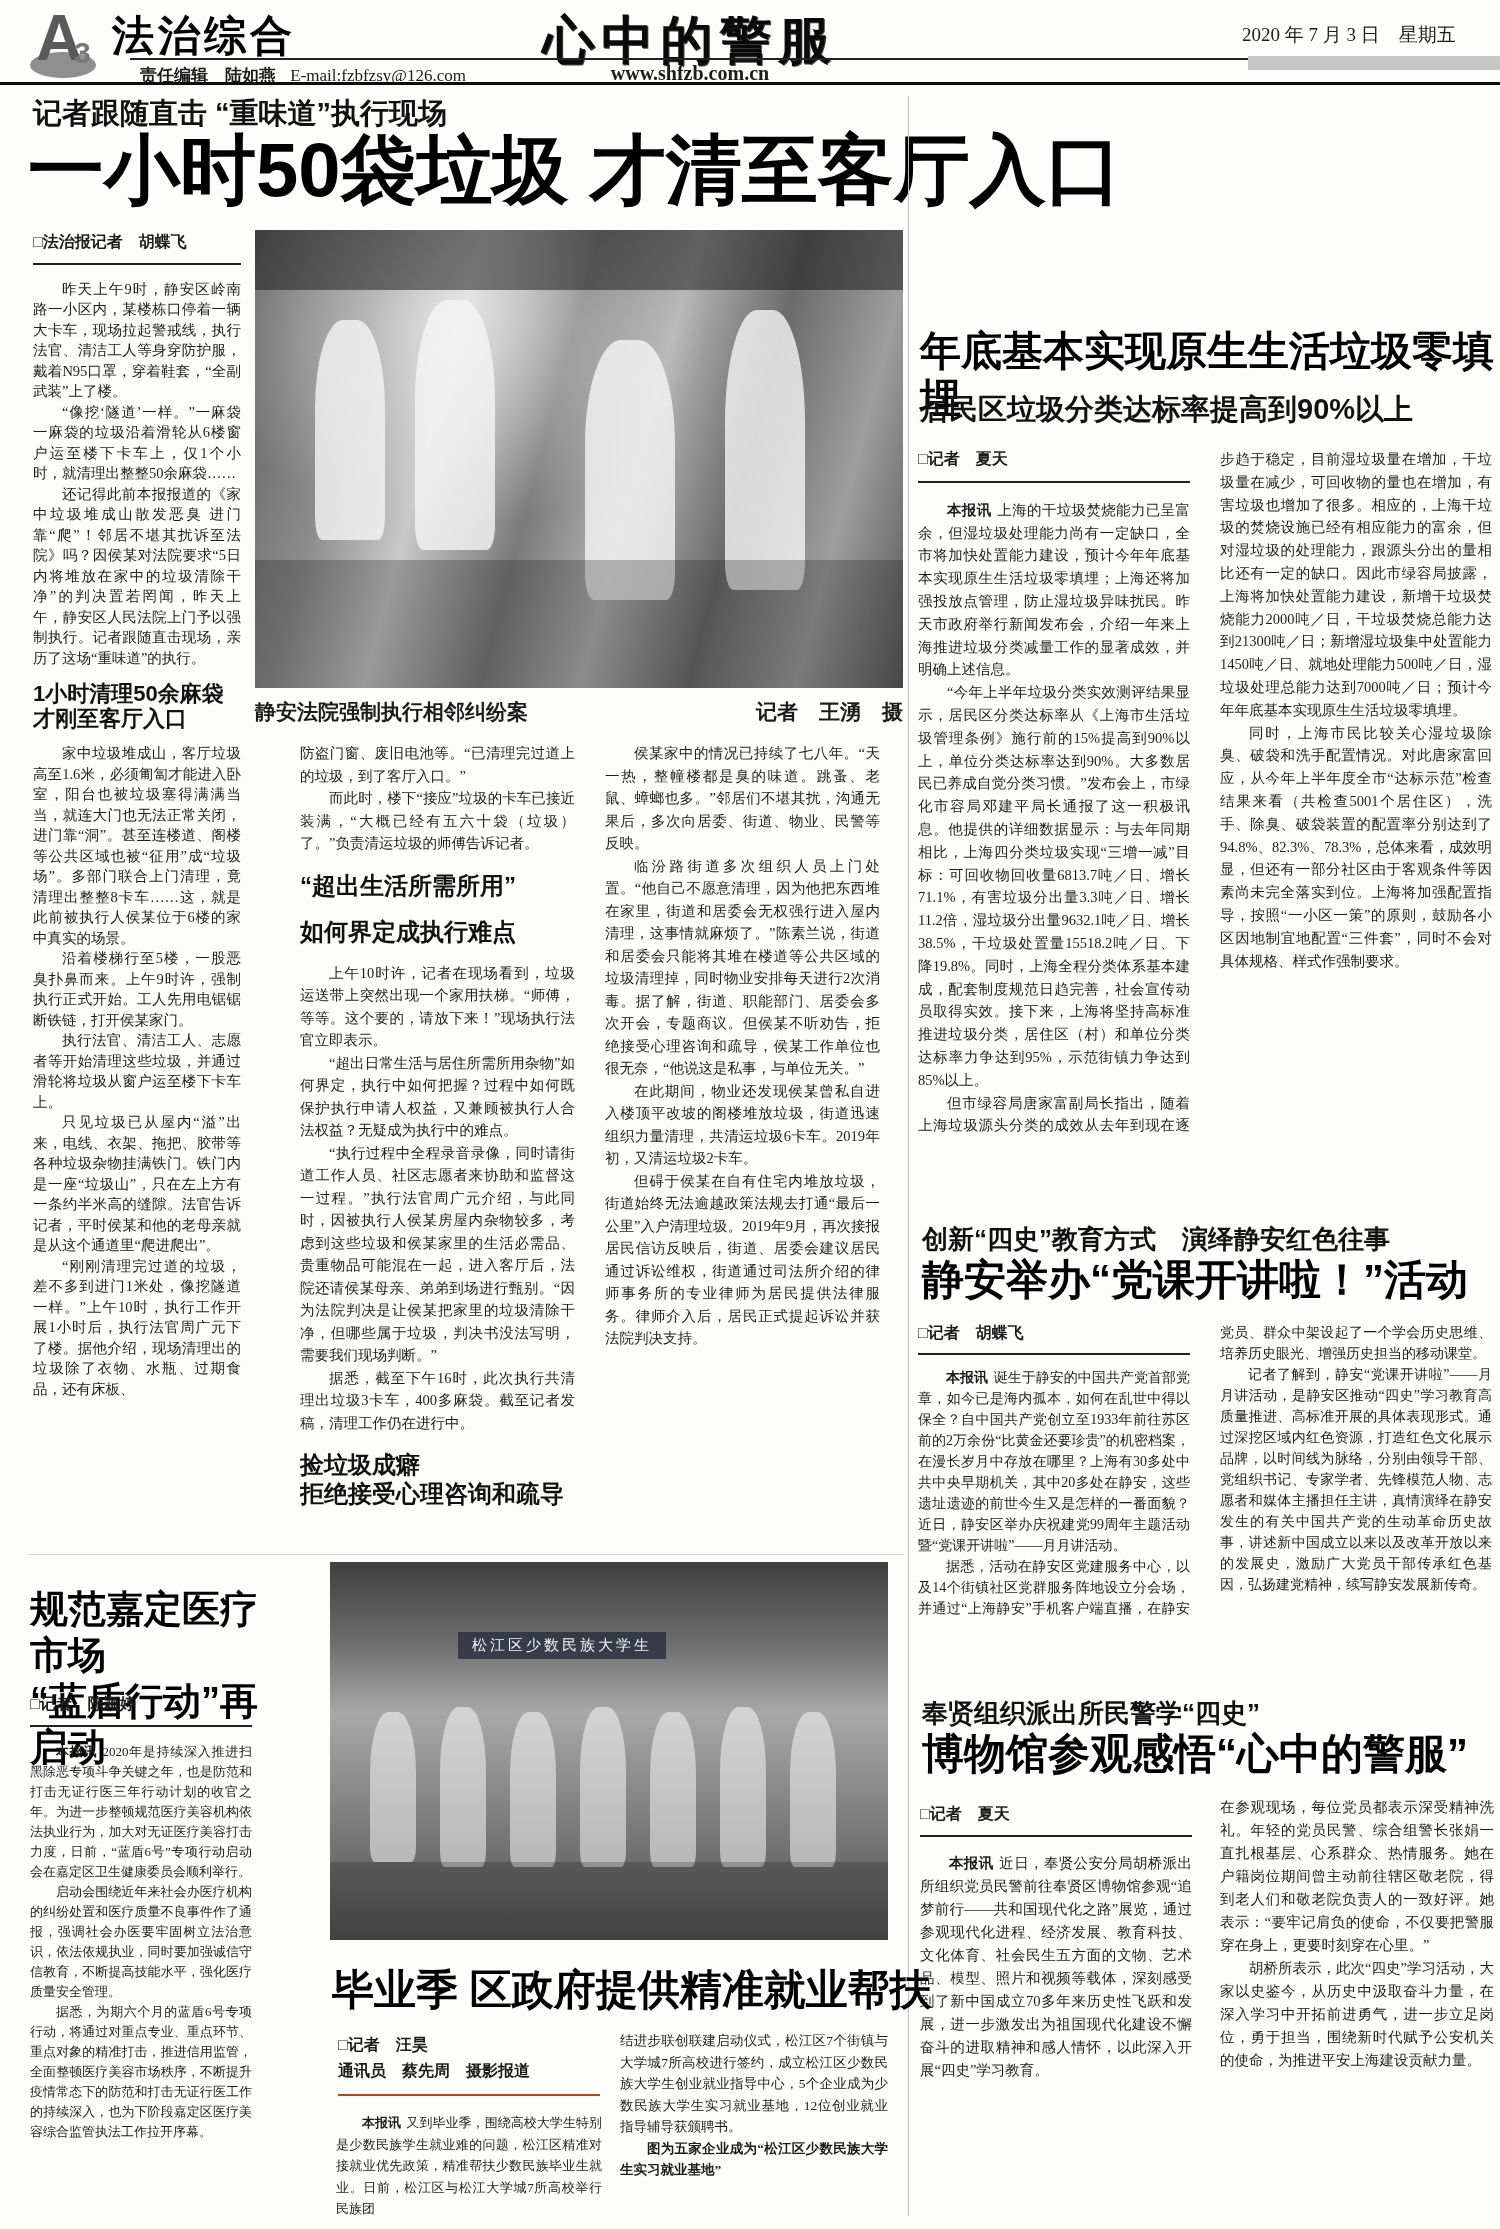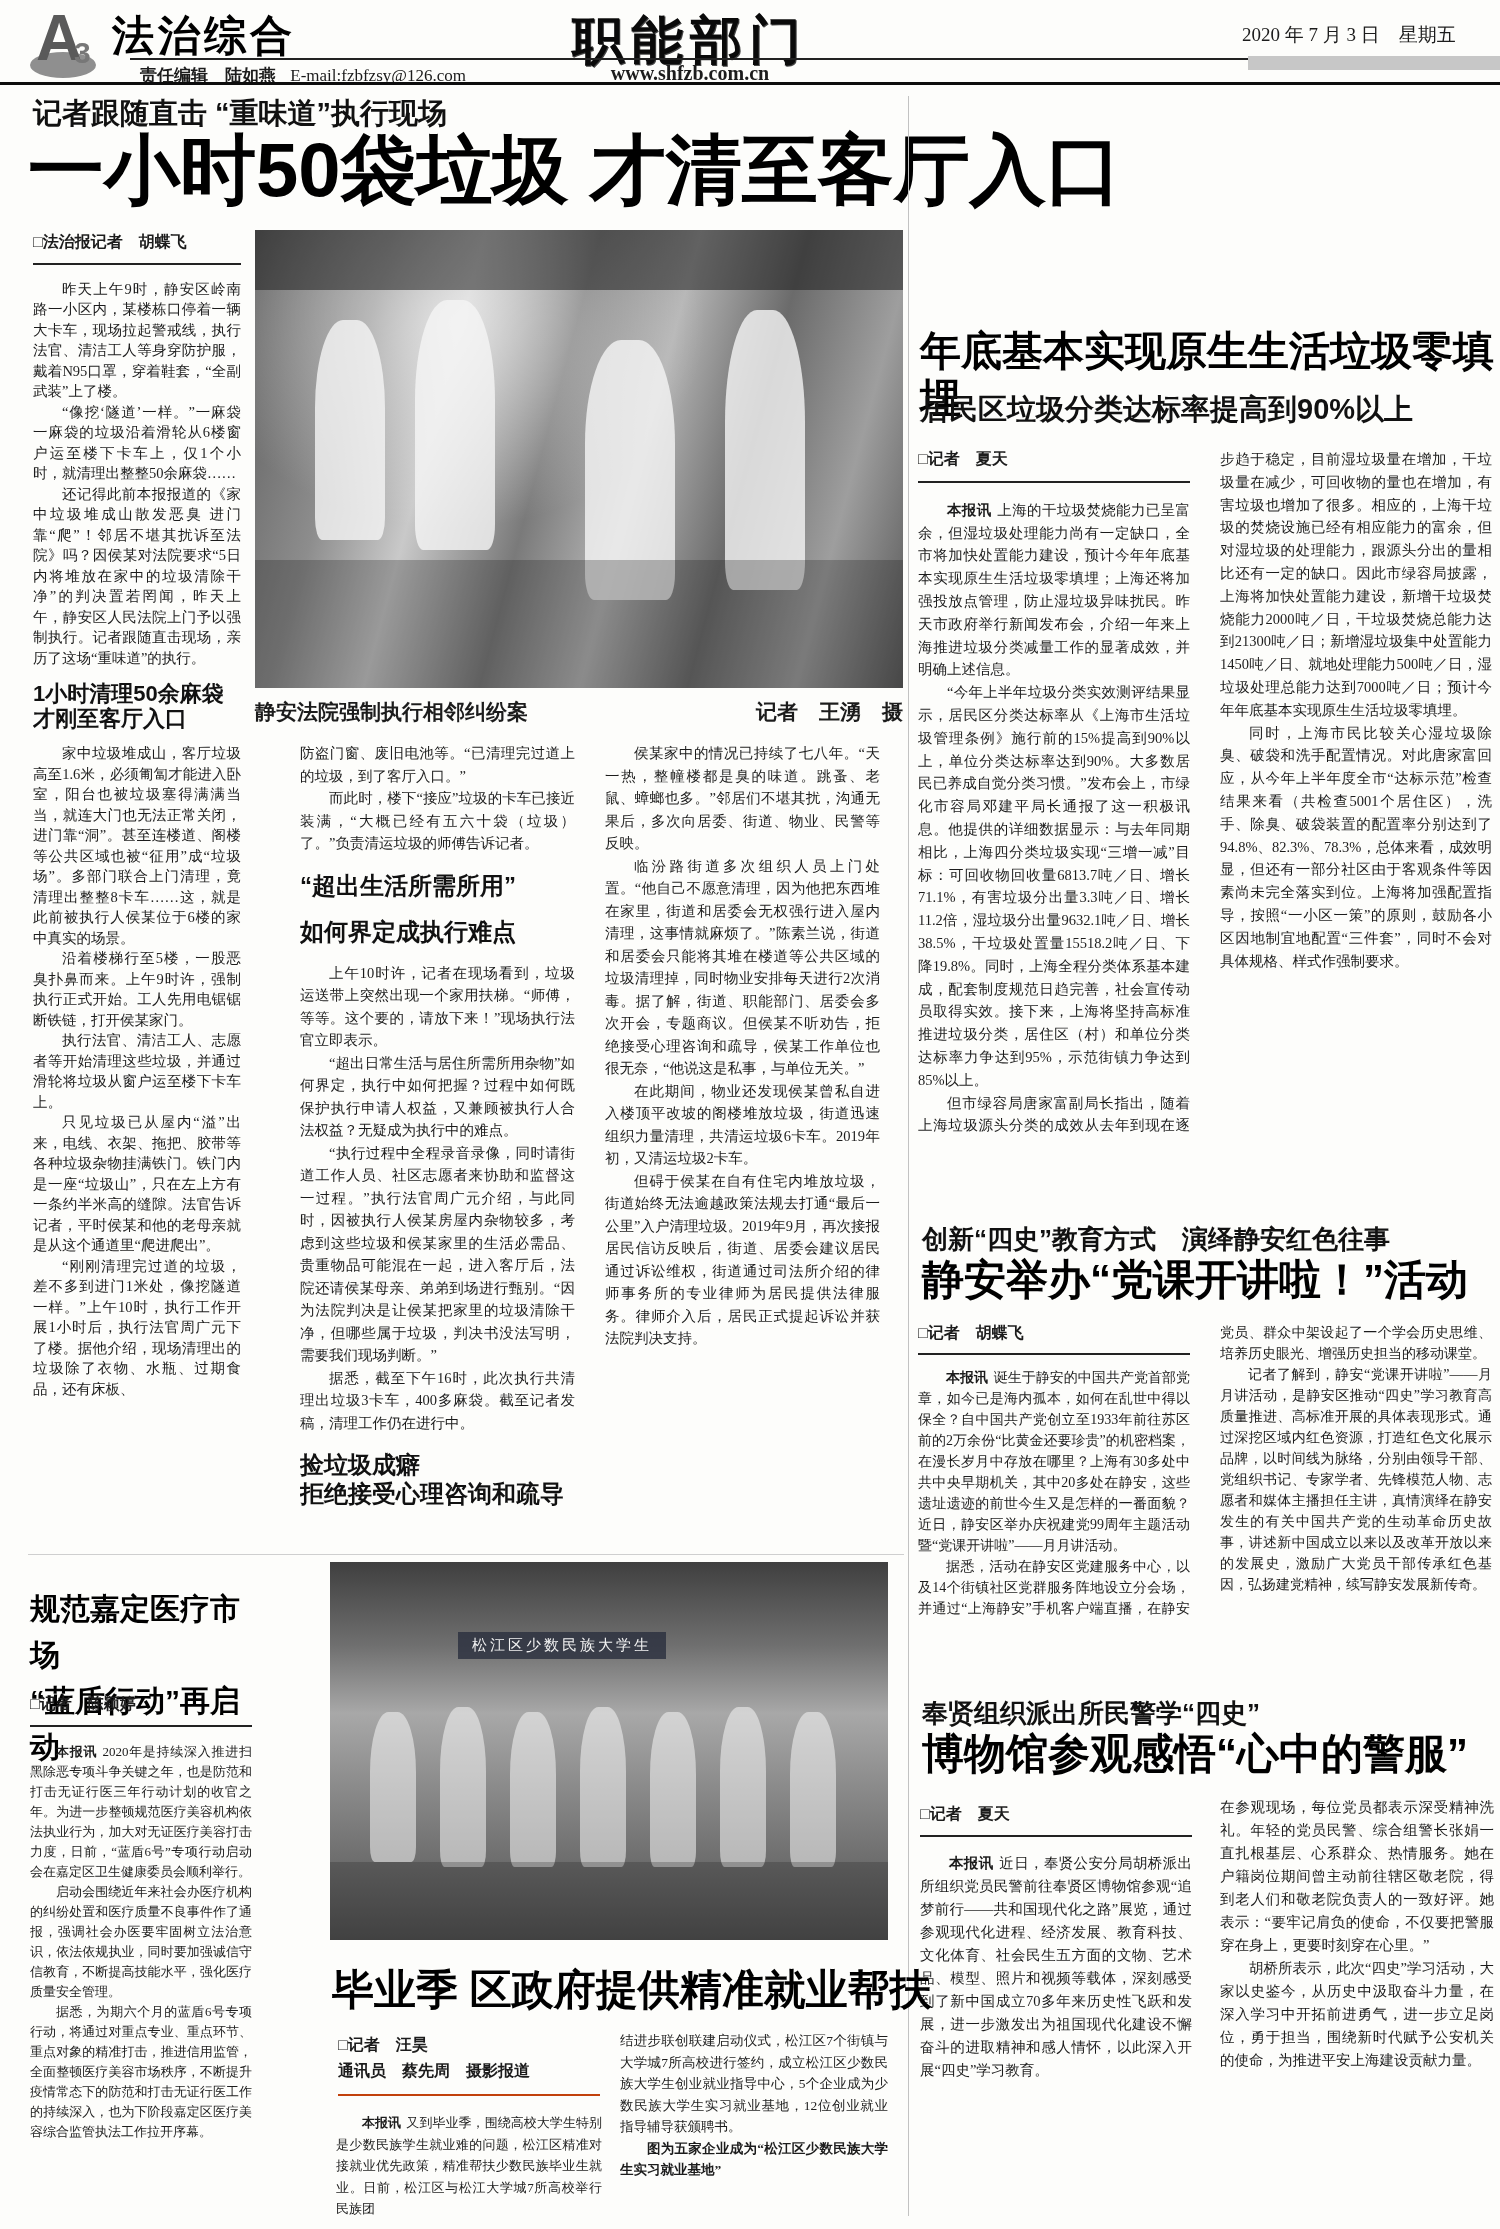--- a/index.html
+++ b/index.html
@@ -38,21 +38,21 @@
 <body>
 
 <div id="page">
 
   <div class="abs" style="left:30px;top:4px;width:72px;height:78px;">
     <div class="badge-ellipse abs" style="left:0;top:48px;"></div>
     <div class="badge-A abs" style="left:6px;top:2px;">A</div>
     <div class="badge-3 abs" style="left:44px;top:32px;">3</div>
   </div>
   <div class="abs sans b" style="left:112px;top:8px;font-size:42px;letter-spacing:4px;color:#000;">法治综合</div>
-  <div class="abs masthead" style="left:460px;top:6px;width:460px;text-align:center;font-size:52px;">职能部门</div>
+  <div class="abs masthead" style="left:460px;top:6px;width:460px;text-align:center;font-size:52px;">心中的警服</div>
   <div class="abs" style="left:1242px;top:22px;font-size:19px;">2020 年 7 月 3 日　星期五</div>
   <div class="abs" style="left:130px;top:58px;width:1370px;height:2px;background:#222;"></div>
   <div class="abs" style="left:140px;top:64px;font-size:17px;">
     <span class="b">责任编辑　陆如燕</span>
     <span style="margin-left:10px;">E-mail:fzbfzsy@126.com</span>
   </div>
   <div class="abs b" style="left:560px;top:62px;width:260px;text-align:center;font-size:20px;">www.shfzb.com.cn</div>
   <div class="abs graybar" style="left:1248px;top:56px;width:252px;height:14px;"></div>
   <div class="abs" style="left:0;top:82px;width:1500px;height:3px;background:#0d0d0d;"></div>
 
@@ -129,21 +129,21 @@
   <h2 class="abs hl" style="left:922px;top:1730px;font-size:42px;">博物馆参观感悟“心中的警服”</h2>
   <div class="abs byline" style="left:920px;top:1804px;width:272px;font-size:16px;">□记者　夏天</div>
   <div class="abs" style="left:920px;top:1852px;width:272px;height:372px;overflow:hidden;font-size:14.5px;line-height:23px;">
     <p class="body"><b>本报讯</b><span>近日，奉贤公安分局胡桥派出所组织党员民警前往奉贤区博物馆参观“追梦前行——共和国现代化之路”展览，通过参观现代化进程、经济发展、教育科技、文化体育、社会民生五方面的文物、艺术品、模型、照片和视频等载体，深刻感受到了新中国成立70多年来历史性飞跃和发展，进一步激发出为祖国现代化建设不懈奋斗的进取精神和感人情怀，以此深入开展“四史”学习教育。</span></p>
   </div>
   <div class="abs" style="left:1220px;top:1796px;width:274px;height:430px;overflow:hidden;font-size:14.5px;line-height:23px;">
     <p class="body noind">在参观现场，每位党员都表示深受精神洗礼。年轻的党员民警、综合组警长张娟一直扎根基层、心系群众、热情服务。她在户籍岗位期间曾主动前往辖区敬老院，得到老人们和敬老院负责人的一致好评。她表示：“要牢记肩负的使命，不仅要把警服穿在身上，更要时刻穿在心里。”</p>
     <p class="body">胡桥所表示，此次“四史”学习活动，大家以史鉴今，从历史中汲取奋斗力量，在深入学习中开拓前进勇气，进一步立足岗位，勇于担当，围绕新时代赋予公安机关的使命，为推进平安上海建设贡献力量。</p>
   </div>
 
-  <h2 class="abs hl" style="left:30px;top:1586px;font-size:30px;line-height:46px;width:230px;">
+  <h2 class="abs hl" style="left:30px;top:1586px;font-size:38px;line-height:46px;width:230px;">
     <span style="display:block;">规范嘉定医疗市场</span>
     <span style="display:block;">“蓝盾行动”再启动</span>
   </h2>
   <div class="abs byline" style="left:30px;top:1694px;width:222px;font-size:16px;">□记者　陈颖婷</div>
   <div class="abs" style="left:30px;top:1742px;width:222px;height:484px;overflow:hidden;font-size:13px;line-height:20px;">
     <p class="body"><b>本报讯</b><span>2020年是持续深入推进扫黑除恶专项斗争关键之年，也是防范和打击无证行医三年行动计划的收官之年。为进一步整顿规范医疗美容机构依法执业行为，加大对无证医疗美容打击力度，日前，“蓝盾6号”专项行动启动会在嘉定区卫生健康委员会顺利举行。</span></p>
     <p class="body">启动会围绕近年来社会办医疗机构的纠纷处置和医疗质量不良事件作了通报，强调社会办医要牢固树立法治意识，依法依规执业，同时要加强诚信守信教育，不断提高技能水平，强化医疗质量安全管理。</p>
     <p class="body">据悉，为期六个月的蓝盾6号专项行动，将通过对重点专业、重点环节、重点对象的精准打击，推进信用监管，全面整顿医疗美容市场秩序，不断提升疫情常态下的防范和打击无证行医工作的持续深入，也为下阶段嘉定区医疗美容综合监管执法工作拉开序幕。</p>
   </div>
 

